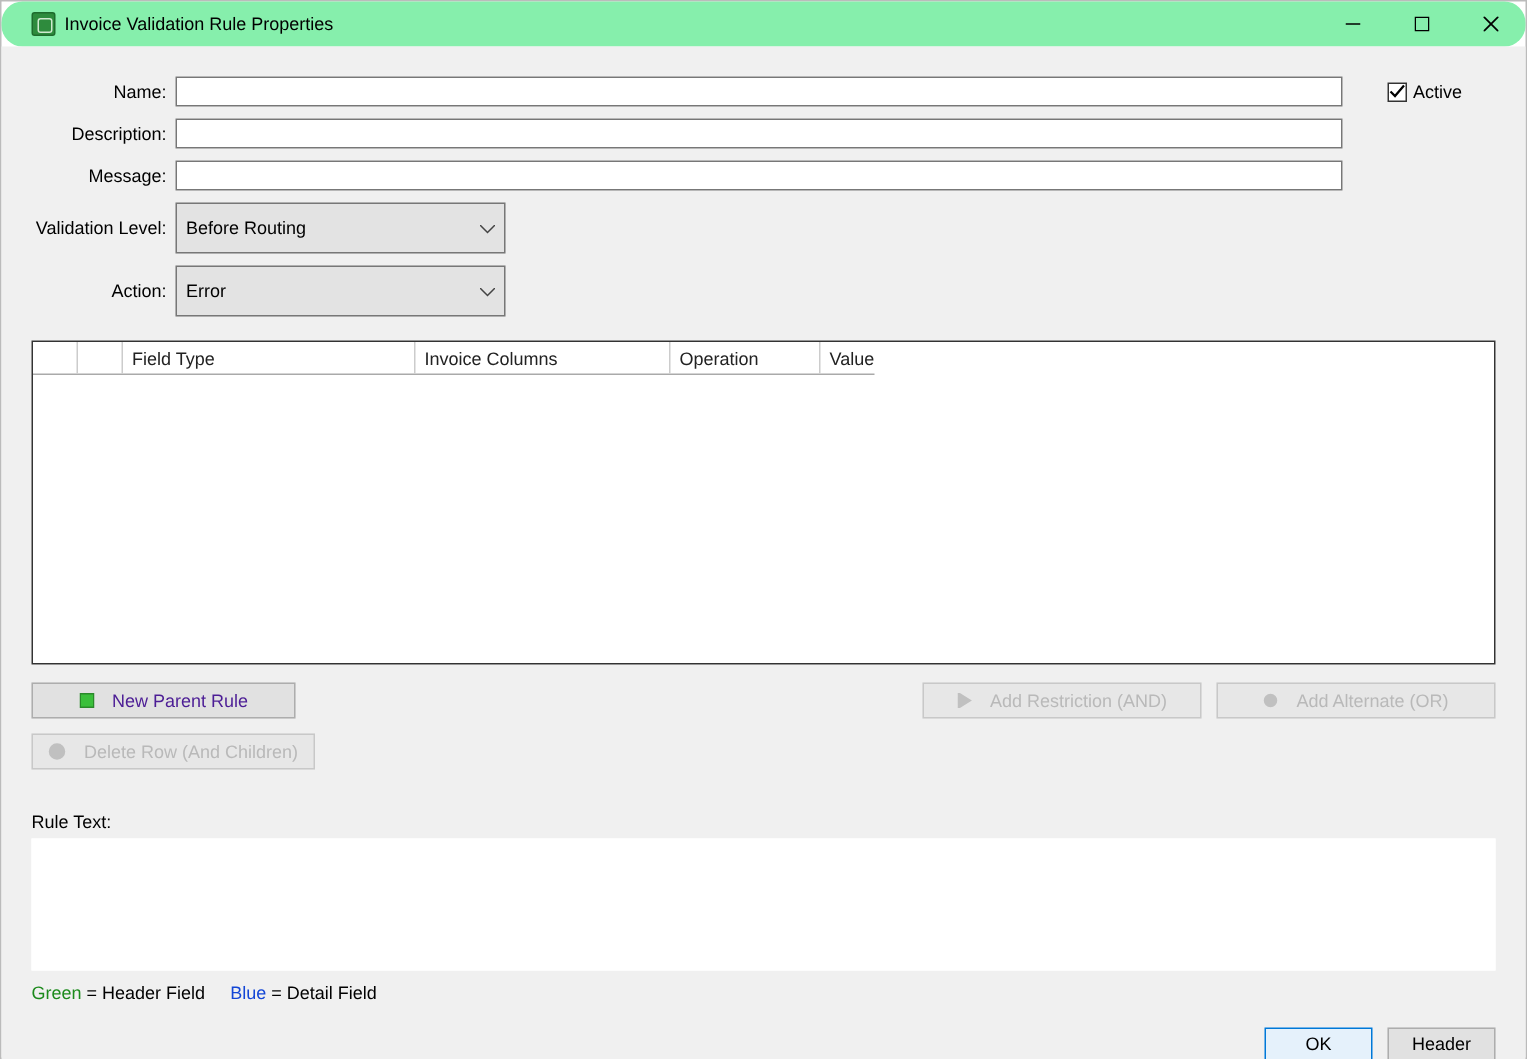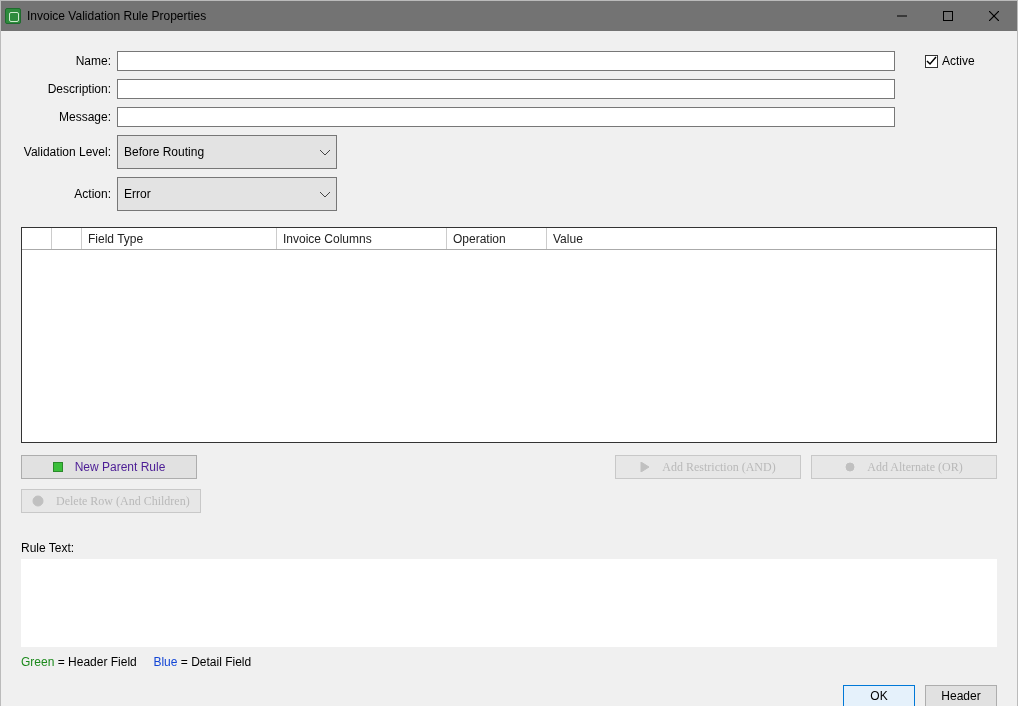--- a/index.html
+++ b/index.html
@@ -15,22 +15,23 @@
     height: 706px;
     border: 1px solid #bbb;
     background: #fff;
     display: flex;
     flex-direction: column;
   }
   .titlebar {
     height: 30px;
     display: flex;
     align-items: center;
-    padding-left: 4px;
-    background: #737373;
+    padding-left: 20px;
+    background: #86efac;
+    border-radius: 14px;
   }
   .titlebar .app-icon {
     width: 16px; height: 16px;
     background: #2e8b3d;
     border: 1px solid #1e6b2d;
     margin-right: 6px;
     position: relative;
     border-radius: 2px;
   }
   .titlebar .app-icon::after{
@@ -92,21 +93,21 @@
     width: 13px; height: 13px; border:1px solid #333; background:#fff;
     display:inline-flex; align-items:center; justify-content:center;
     margin-right:4px;
   }
   .chk svg{display:block}
   .grid {
     border: 1px solid #333;
     background: #fff;
     height: 216px;
     margin-top: 8px;
-    display: flex; flex-direction: column;
+    display: flex; flex-direction: row;
   }
   .grid-header {
     display: flex;
     height: 22px;
     border-bottom: 1px solid #aaa;
     background: #fff;
   }
   .gh {
     border-right: 1px solid #ccc;
     display: flex; align-items: center;
@@ -118,21 +119,21 @@
   .btn {
     height: 24px;
     border: 1px solid #adadad;
     background: #e1e1e1;
     display: flex; align-items:center; justify-content:center;
     padding: 0 10px;
     min-width: 176px;
     color:#4c1d95;
   }
   .btn .bicon{ margin-right:12px; display:flex; align-items:center; }
-  .btn.disabled { color:#b9b9b9; background:#e7e7e7; border-color:#c8c8c8;font-family:Liberation Serif, serif; }
+  .btn.disabled { color:#b9b9b9; background:#e7e7e7; border-color:#c8c8c8; }
   .btn.disabled .bicon svg *{ stroke:#c0c0c0; fill:#c0c0c0; }
   .spacer-flex{flex:1;}
   .ruletext-lbl{ margin-top:28px; margin-bottom:4px; }
   .ruletext {
     background:#fff; border:1px solid #fff; height:88px;
   }
   .legend { margin-top:8px; }
   .legend .green{color:#1c8a1c;}
   .legend .blue{color:#1346d6;}
   .footer {

